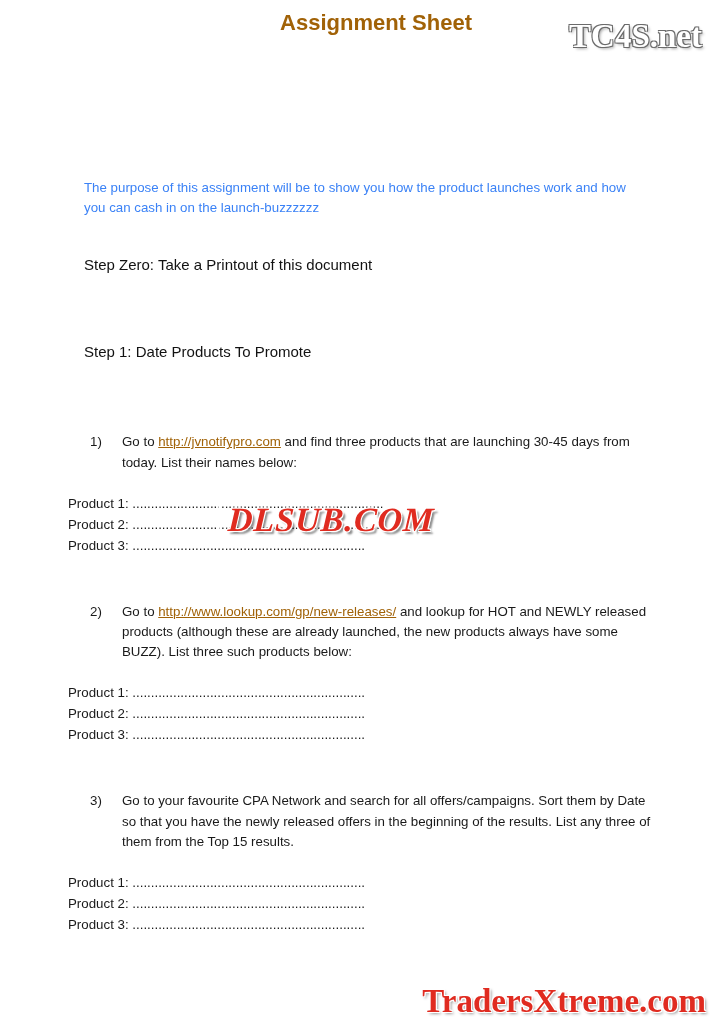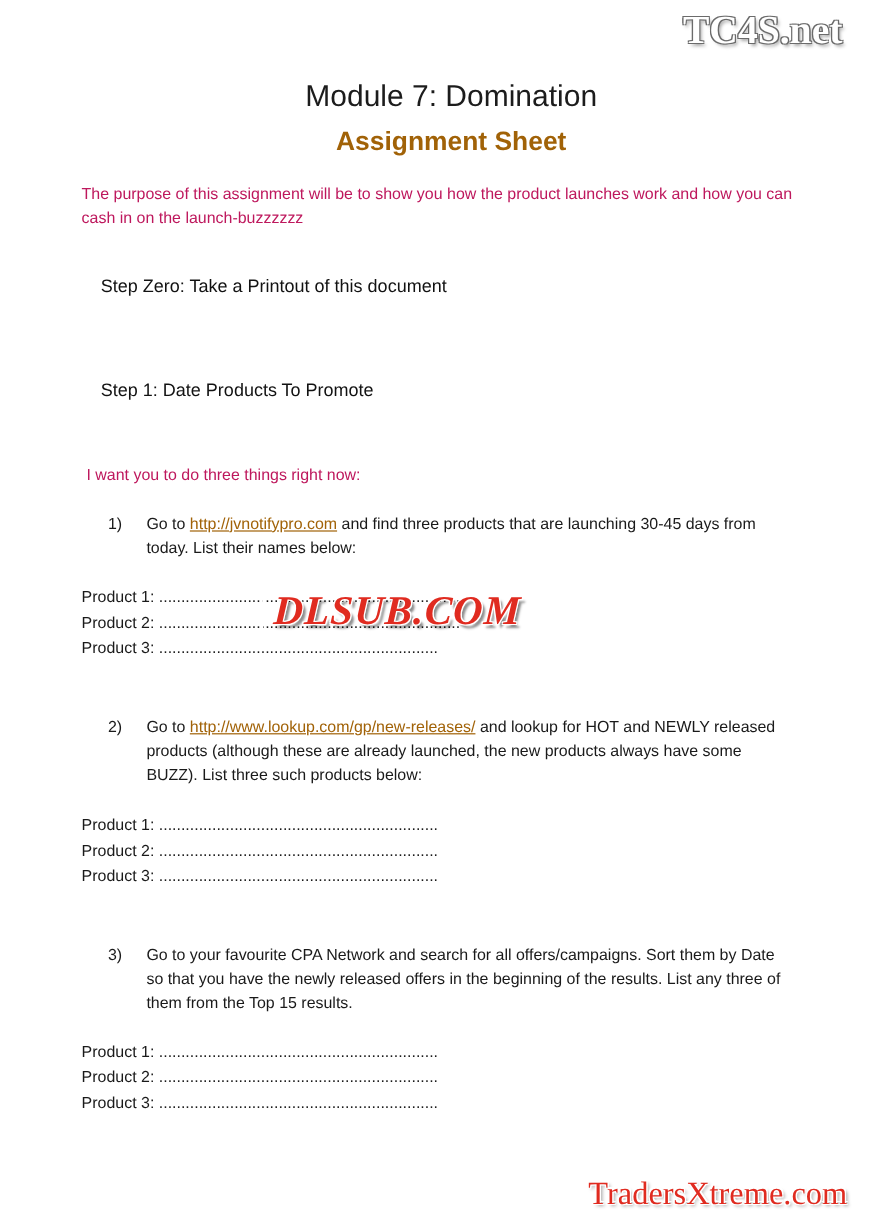--- a/index.html
+++ b/index.html
@@ -61,24 +61,24 @@
   }
 
   
   .content {
     position: absolute;
     left: 68px;
     right: 62px;
     top: 152px;
   }
   p {
-    margin: 0;
+    margin: 16px;
     font-size: 13.3px;
     line-height: 1.52;
-    color: #be185d;
+    color: #3b82f6;
   }
   .para {
     margin-bottom: 0;
   }
   .spacer-sm { height: 14px; }
   .spacer-md { height: 20px; }
   .spacer-lg { height: 26px; }
 
   h2.step {
     font-size: 15px;
@@ -149,55 +149,53 @@
     background-color: transparent;
     transform: skewX(-3deg);
   }
 
   
   .wm-bottom {
     position: absolute;
     bottom: 14px;
     right: 18px;
     font-family: "Liberation Serif", serif;
-    font-size: 27px;
-    font-weight: normal;
+    font-size: 33px;
+    font-weight: bold;
     color: #e02b20;
     text-shadow:
       -1px -1px 0 #ffffff,
        1px -1px 0 #ffffff,
       -1px  1px 0 #ffffff,
        1px  1px 0 #ffffff,
        2px  2px 3px rgba(0,0,0,0.4);
   }
 </style>
 </head>
 <body>
 
 <div class="page">
 
   <div class="wm-top">TC4S.net</div>
 
-  <h1 class="title">Module 7: Domination</h1>
   <div class="subtitle">Assignment Sheet</div>
 
   <div class="content">
 
     <p class="para">The purpose of this assignment will be to show you how the product launches work and how you can cash in on the launch-buzzzzzz</p>
 
     <div class="spacer-md"></div>
     <h2 class="step">Step Zero: Take a Printout of this document</h2>
     <div class="spacer-sm"></div>
 
     <div class="spacer-md"></div>
     <h2 class="step">Step 1: Date Products To Promote</h2>
     <div class="spacer-sm"></div>
 
     <div class="spacer-md"></div>
-    <p class="para" style="padding-left:4px;">I want you to do three things right now:</p>
 
     <div class="spacer-md"></div>
     <ol class="tasks">
       <li>
         <span class="num">1)</span>
         <span>Go to </span><a class="link" href="#">http://jvnotifypro.com</a><span> and find three products that are launching 30-45 days from today. List their names below:</span>
       </li>
     </ol>
 
     <div class="spacer-md"></div>

